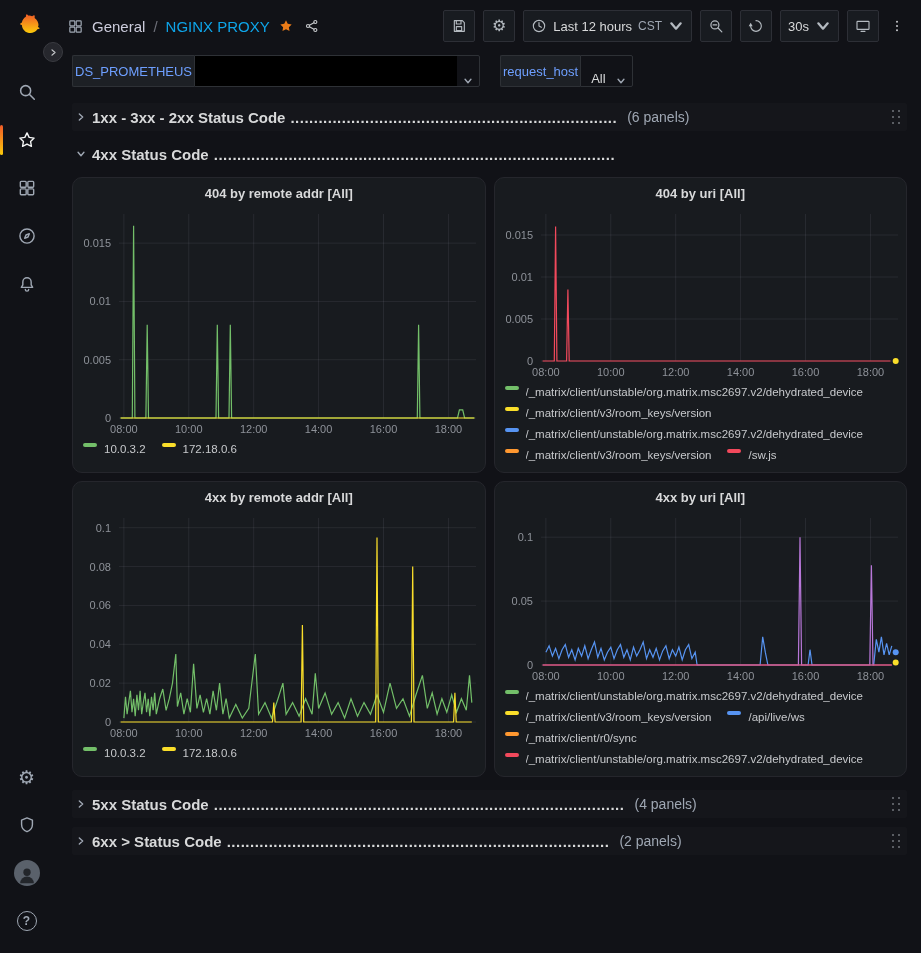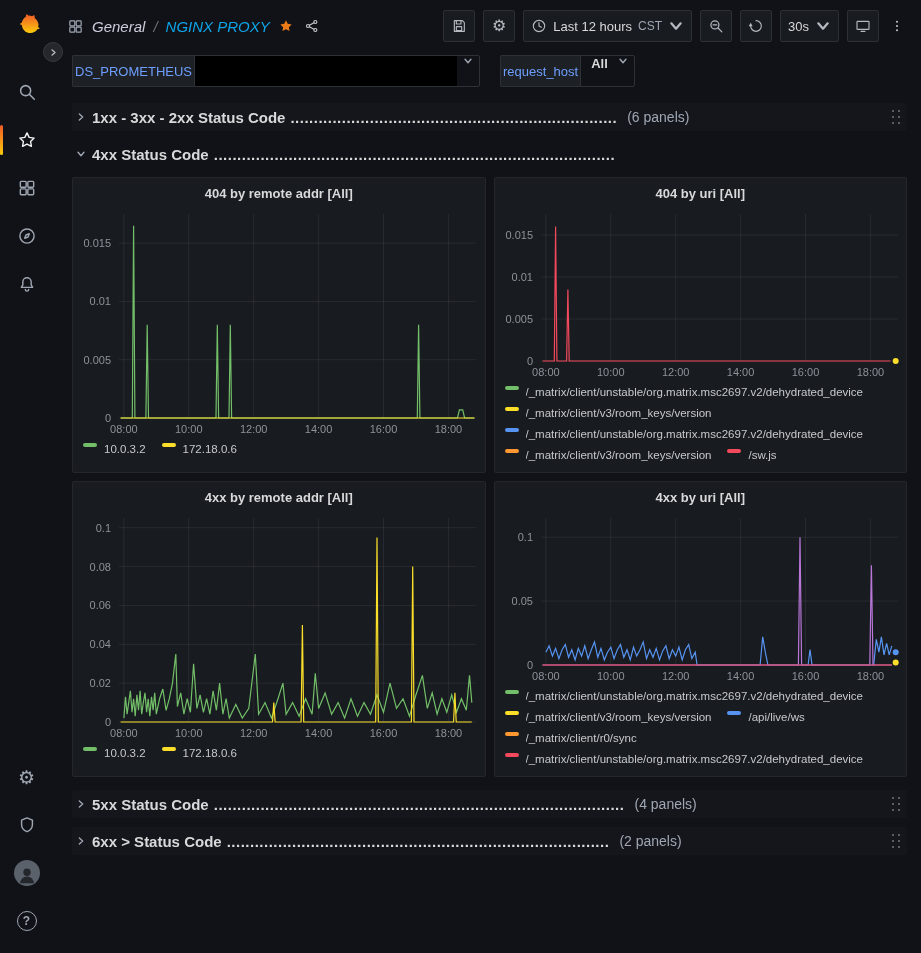--- a/index.html
+++ b/index.html
@@ -45,21 +45,21 @@
     width:20px; height:20px; border:1.6px solid #9fa7b3; border-radius:50%;
     display:flex; align-items:center; justify-content:center;
     font-size:12px; font-weight:bold; color:#9fa7b3;
   }
 
   
   .main { flex:1; display:flex; flex-direction:column; min-width:0; }
 
   
   .topbar { height:52px; display:flex; align-items:center; padding:0 14px 0 14px; flex:0 0 52px; }
-  .crumbs { display:flex; align-items:center; gap:8px; min-width:0;font-style:italic; }
+  .crumbs { display:flex; align-items:center; gap:8px; min-width:0; }
   .crumbs .dash-icon { color:#9fa7b3; display:flex; }
   .crumbs .dash-icon svg { width:17px; height:17px; }
   .crumb-section { color:#ccccdc; font-size:15px; cursor:pointer; }
   .crumb-sep { color:#6e7079; font-size:15px; }
   .crumb-title { color:#0ea5e9; font-size:15px; cursor:pointer; }
   .fav-star { color:#eb7b18; display:flex; cursor:pointer; }
   .fav-star svg { width:16px; height:16px; }
   .share-ic { color:#c7c9cc; display:flex; cursor:pointer; margin-left:2px; }
   .share-ic svg { width:16px; height:16px; }
   .topbar-actions { margin-left:auto; display:flex; align-items:center; gap:8px; }
@@ -78,22 +78,22 @@
 
   
   .submenu { height:38px; flex:0 0 38px; display:flex; align-items:center; gap:20px; padding:0 14px 0 19px; }
   .var-group { display:flex; align-items:stretch; height:32px; }
   .var-label {
     display:flex; align-items:center; padding:0 2px;
     background:#1d2025; border:1px solid #2e3136; border-right:none;
     border-radius:2px 0 0 2px; color:#6e9fff; font-size:13px; cursor:pointer;
   }
   .var-value {
-    display:flex; align-items:flex-start; background:#111217;
-    border:1px solid #2e3136; border-radius:0 2px 2px 0; cursor:pointer;font-weight:bold;
+    display:flex; align-items:flex-end; background:#111217;
+    border:1px solid #2e3136; border-radius:0 2px 2px 0; cursor:pointer;
   }
   .ds-black { width:262px; height:100%; background:#000; }
   .var-chev { width:22px; display:flex; align-items:center; justify-content:center; color:#9fa7b3; }
   .var-value .val-text { padding:0 4px 0 10px; color:#d8d9da; font-size:13px; }
 
   
   .dashboard { flex:1; overflow:hidden; padding:4px 14px 0 19px; }
   .dash-row {
     display:flex; align-items:center; height:28px; margin-top:9px;
     background:rgba(255,255,255,0.02); border-radius:2px; cursor:pointer; padding:0 4px;
@@ -104,21 +104,21 @@
   .row-count { margin-left:10px; font-size:14px; color:#9fa7b3; white-space:nowrap; }
   .row-spacer { flex:1; }
   .drag-handle {
     width:12px; height:22px; margin-right:2px; cursor:grab;
     background-image:radial-gradient(circle, #5a5d63 1.1px, transparent 1.4px);
     background-size:6px 6px; background-position:1px 2px; background-repeat:repeat;
   }
 
   .grid2 { display:grid; grid-template-columns:1fr 1fr; gap:8px; margin-top:9px; }
   .panel {
-    height:296px; background:#181b1f; border:1px solid #25262c; border-radius:2px;
+    height:296px; background:#181b1f; border:1px solid #25262c; border-radius:10px;
     display:flex; flex-direction:column; overflow:hidden;
   }
   .panel-title {
     height:26px; flex:0 0 26px; display:flex; align-items:center; justify-content:center;
     font-size:13px; font-weight:600; color:#d8d9da; cursor:pointer; margin-top:2px;
   }
   .chart { width:100%; }
   .chart.tall { height:232px; flex:0 0 232px; }
   .chart.short { height:175px; flex:0 0 175px; }
   .legend {

